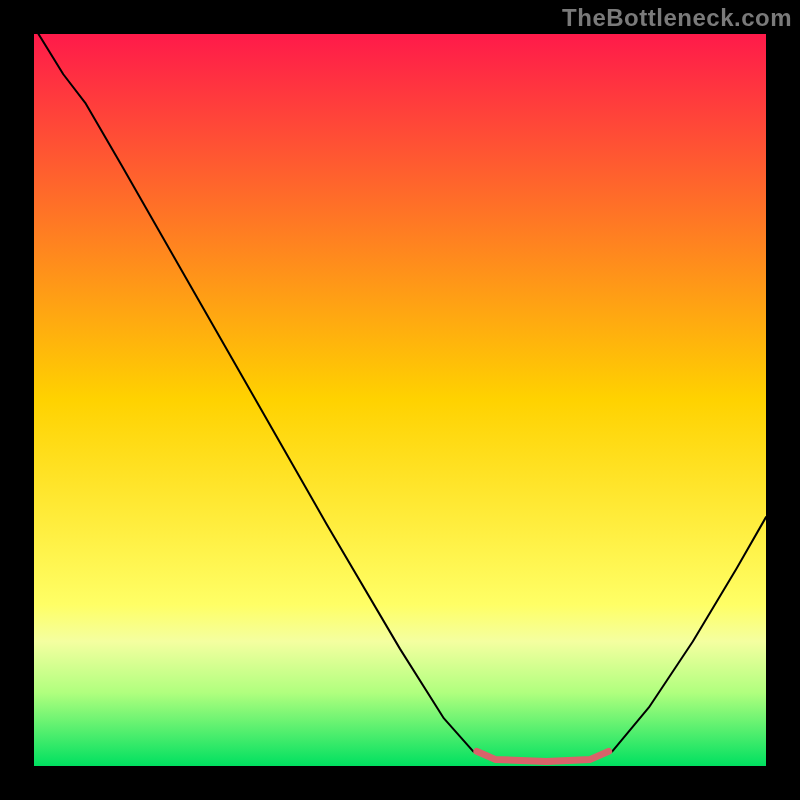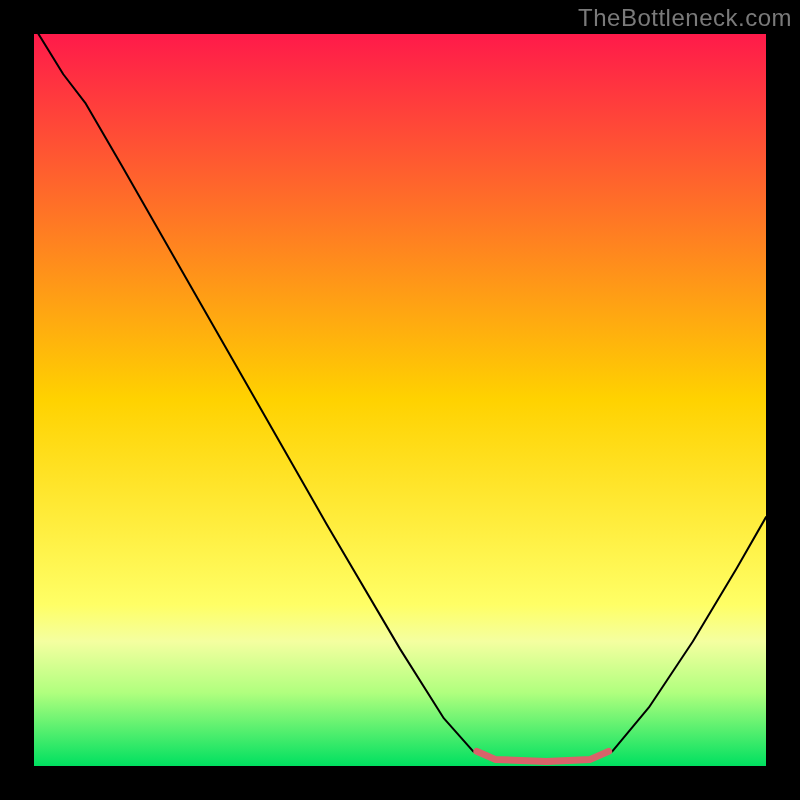--- a/index.html
+++ b/index.html
@@ -10,21 +10,21 @@
     height: 800px;
     background: #000;
   }
   .watermark {
     position: absolute;
     top: 4px;
     right: 8px;
     color: #7a7a7a;
     font-family: Arial, Helvetica, sans-serif;
     font-size: 24px;
-    font-weight: 400;
+    font-weight: 700;
     letter-spacing: 0.5px;
     z-index: 10;
   }
   .plot-frame {
     position: absolute;
     left: 34px;
     top: 34px;
     width: 732px;
     height: 732px;
     overflow: hidden;

